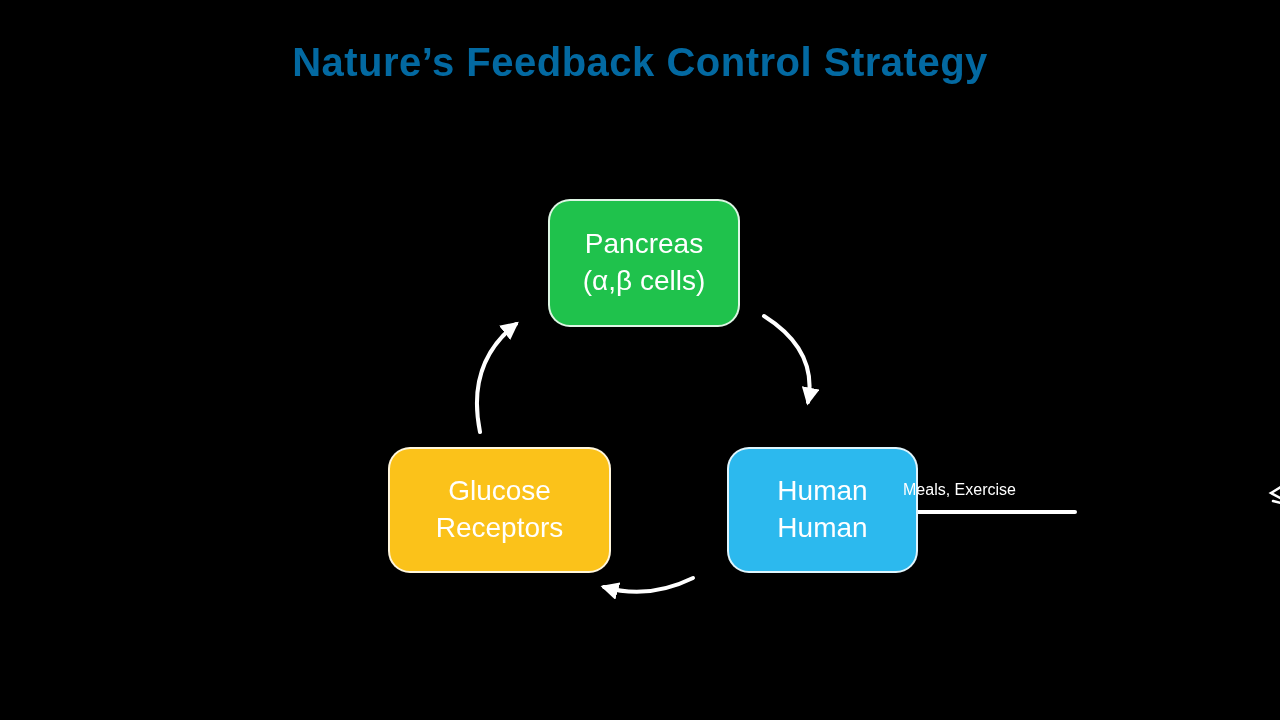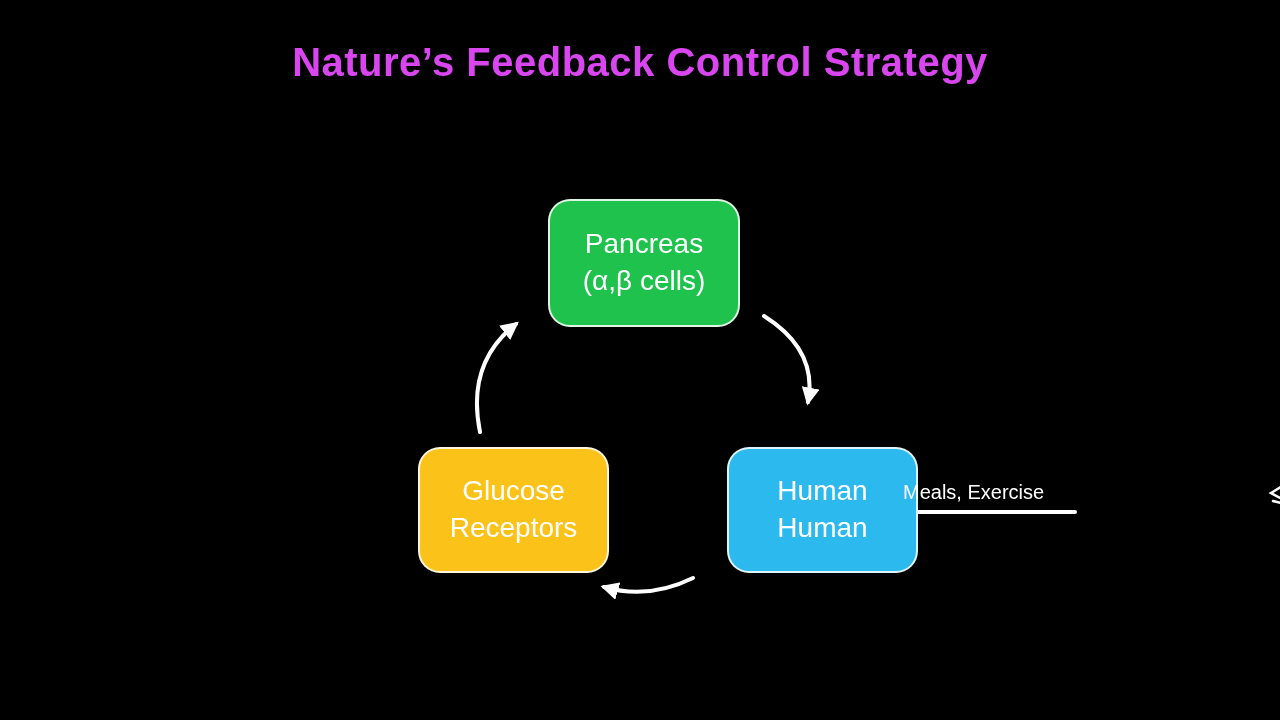--- a/index.html
+++ b/index.html
@@ -15,21 +15,21 @@
     overflow: hidden;
     font-family: "Liberation Sans", sans-serif;
   }
   .title {
     position: absolute;
     top: 40px;
     left: 0;
     width: 100%;
     margin: 0;
     text-align: center;
-    color: #d946ef;
+    color: #0369a1;
     font-size: 40px;
     font-weight: bold;
     letter-spacing: 0.5px;
   }
   .arrows {
     position: absolute;
     top: 0;
     left: 0;
     width: 1280px;
     height: 720px;
@@ -48,39 +48,39 @@
     border: 2px solid rgba(255,255,255,0.85);
     box-sizing: border-box;
   }
   .node-pancreas {
     left: 548px;
     top: 199px;
     width: 192px;
     height: 128px;
   }
   .node-glucose {
-    left: 418px;
+    left: 388px;
     top: 447px;
-    width: 191px;
+    width: 223px;
     height: 126px;
   }
   .node-human {
     left: 693px;
     top: 447px;
     width: 191px;
     height: 126px;
     margin-left: 34px;
   }
   .meals-label {
     position: absolute;
     left: 903px;
     top: 481px;
     width: 180px;
     color: #ffffff;
-    font-size: 20px;
+    font-size: 16px;
     text-align: left;
     white-space: nowrap;
   }
 </style>
 </head>
 <body>
 
 <div class="slide">
 
   <h1 class="title">Nature’s Feedback Control Strategy</h1>

